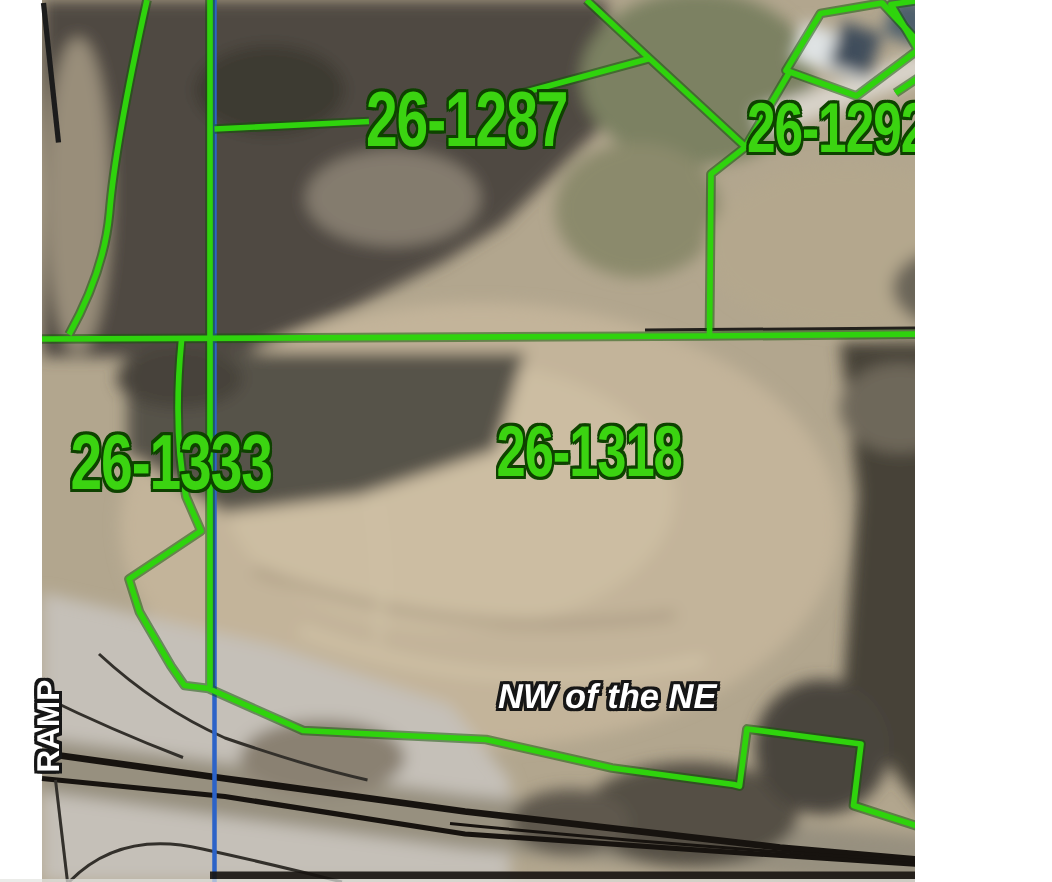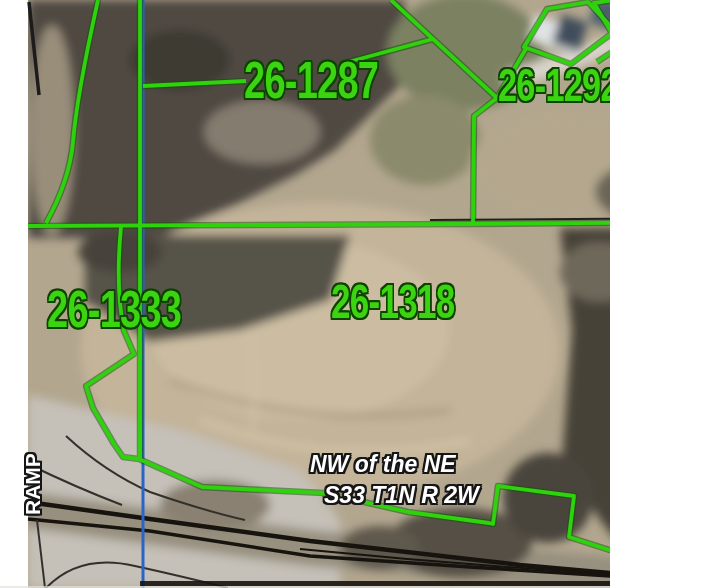--- a/index.html
+++ b/index.html
@@ -156,22 +156,21 @@
   <div class="label glabel" style="left:244px;top:54px;font-size:52px;">26-1287</div>
 
   <div class="label glabel" style="left:498px;top:61px;font-size:47px;">26-1292</div>
 
   <div class="label glabel" style="left:663px;top:66px;font-size:52px;">26</div>
 
   <div class="label glabel" style="left:47px;top:283px;font-size:52px;">26-1333</div>
 
   <div class="label glabel" style="left:331px;top:278px;font-size:48px;">26-1318</div>
 
-  <div class="label wlabel" style="left:310px;top:453px;font-size:23px;">NW of the NE</div>
+  <div class="label wlabel" style="left:332px;top:453px;font-size:23px;">NW of the NE</div>
 
-  <div class="label wlabel" style="left:324px;top:484px;font-size:23px;">S33 T1N R 2W</div>
 
   <div class="label wlabel ramp-label" style="left:22px;top:441px;height:74px;font-size:21px;">RAMP</div>
 
 
   <div class="bottom-band"></div>
   <div class="bottom-edge"></div>
 </div>
 
 </body></html>

